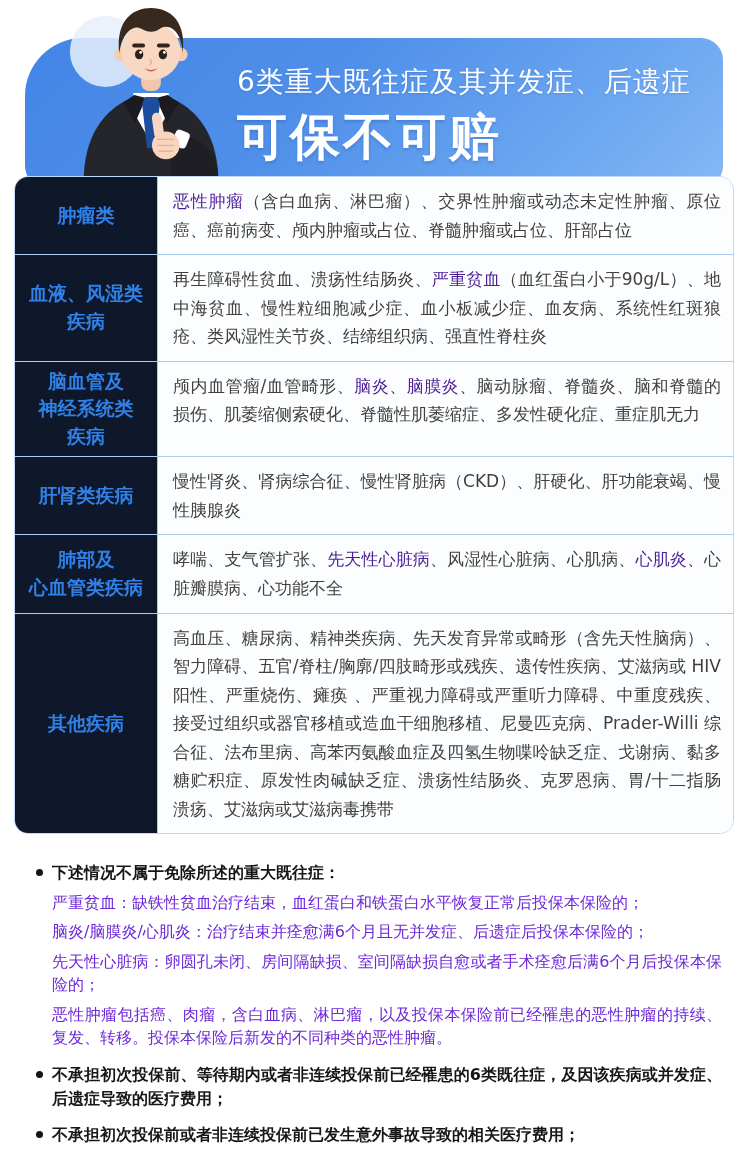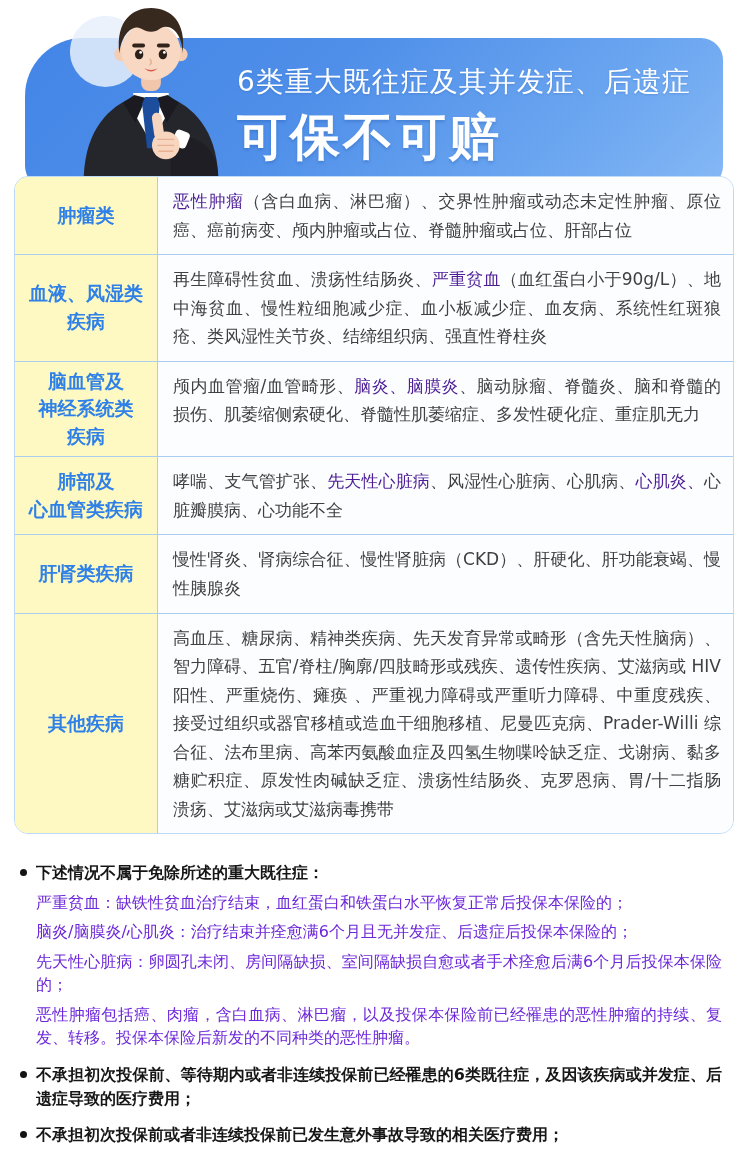--- a/index.html
+++ b/index.html
@@ -28,37 +28,37 @@
     position:relative; z-index:3;
     margin:0 14px; width:720px;
     border:1px solid #bcd9f5; border-radius:14px; overflow:hidden;
     background:#fbfdff;
     box-shadow:0 1px 0 rgba(255,255,255,.6);
   }
   .t-row { display:flex; }
   .t-row + .t-row { border-top:1px solid #aacdf0; }
   .cat {
     width:143px; flex-shrink:0;
-    background:#fef9c3;
+    background:#0f172a;
     color:#2f81e8; font-weight:700; font-size:19px; line-height:1.45;
     display:flex; align-items:center; justify-content:center;
     text-align:center; white-space:pre-line;
     border-right:1px solid #aacdf0;
     padding:6px 4px;
   }
   .desc {
     flex:1; background:#fbfdff;
     padding:10px 12px 10px 15px;
     font-size:17px; line-height:1.68; color:#404040;
     text-align:justify;
   }
   .seg-red { color:#4c1d95; }
 
   
-  .notes { padding:27px 26px 0 20px; position:relative; z-index:1; }
+  .notes { padding:27px 26px 0 36px; position:relative; z-index:1; }
   .note { display:flex; margin-bottom:13px; }
   .dot { width:7px; height:7px; border-radius:50%; background:#141414; margin:8px 9px 0 0; flex-shrink:0; }
   .note-body { flex:1; font-size:16px; line-height:1.47; color:#333333; text-align:justify; }
   .note-lead { font-weight:700; color:#161616; }
   .note-sub { margin-top:6px; font-weight:400; color:#6d28d9; }
 </style>
 </head>
 <body>
 
 <div class="page">
@@ -125,27 +125,27 @@
 疾病</div>
       <div class="desc"><span>再生障碍性贫血、溃疡性结肠炎、</span><span class="seg-red">严重贫血</span><span>（血红蛋白小于90g/L）、地中海贫血、慢性粒细胞减少症、血小板减少症、血友病、系统性红斑狼疮、类风湿性关节炎、结缔组织病、强直性脊柱炎</span></div>
     </div>
     <div class="t-row">
       <div class="cat">脑血管及
 神经系统类
 疾病</div>
       <div class="desc"><span>颅内血管瘤/血管畸形、</span><span class="seg-red">脑炎、脑膜炎</span><span>、脑动脉瘤、脊髓炎、脑和脊髓的损伤、肌萎缩侧索硬化、脊髓性肌萎缩症、多发性硬化症、重症肌无力</span></div>
     </div>
     <div class="t-row">
+      <div class="cat">肝肾类疾病</div>
+      <div class="desc"><span>慢性肾炎、肾病综合征、慢性肾脏病（CKD）、肝硬化、肝功能衰竭、慢性胰腺炎</span></div>
+    </div>
+    <div class="t-row">
       <div class="cat">肺部及
 心血管类疾病</div>
       <div class="desc"><span>哮喘、支气管扩张、</span><span class="seg-red">先天性心脏病</span><span>、风湿性心脏病、心肌病、</span><span class="seg-red">心肌炎、</span><span>心脏瓣膜病、心功能不全</span></div>
-    </div>
-    <div class="t-row">
-      <div class="cat">肝肾类疾病</div>
-      <div class="desc"><span>慢性肾炎、肾病综合征、慢性肾脏病（CKD）、肝硬化、肝功能衰竭、慢性胰腺炎</span></div>
     </div>
     <div class="t-row">
       <div class="cat">其他疾病</div>
       <div class="desc"><span>高血压、糖尿病、精神类疾病、先天发育异常或畸形（含先天性脑病）、智力障碍、五官/脊柱/胸廓/四肢畸形或残疾、遗传性疾病、艾滋病或 HIV 阳性、严重烧伤、瘫痪 、严重视力障碍或严重听力障碍、中重度残疾、接受过组织或器官移植或造血干细胞移植、尼曼匹克病、Prader-Willi 综合征、法布里病、高苯丙氨酸血症及四氢生物喋呤缺乏症、戈谢病、黏多糖贮积症、原发性肉碱缺乏症、溃疡性结肠炎、克罗恩病、胃/十二指肠溃疡、艾滋病或艾滋病毒携带</span></div>
     </div>
   </div>
 
   <div class="notes">
 
     <div class="note">

